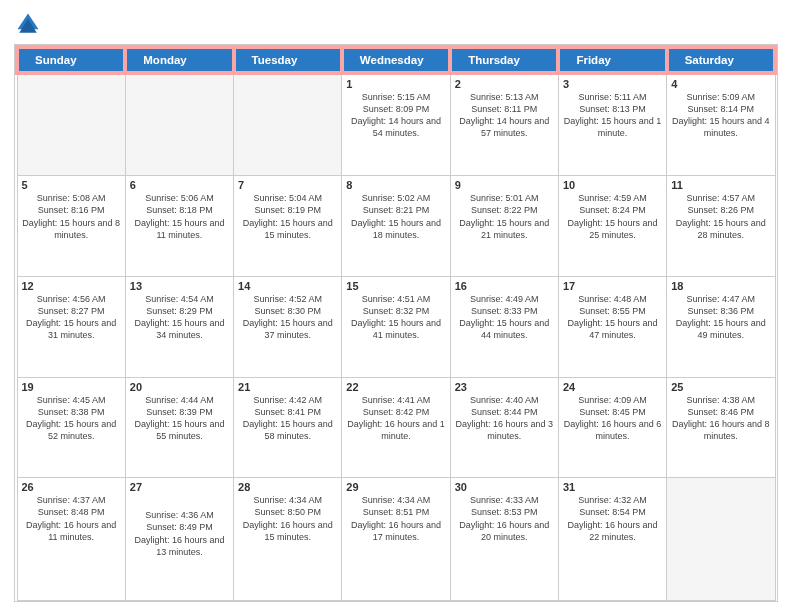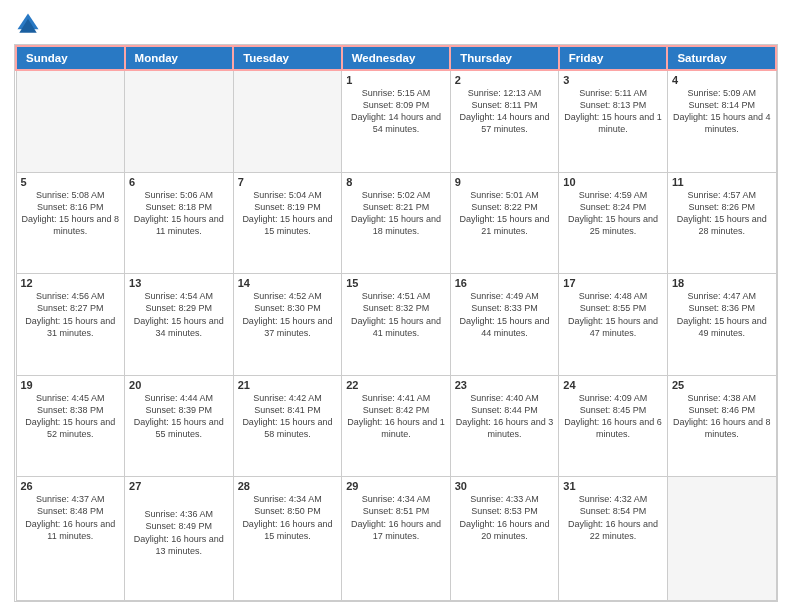--- a/index.html
+++ b/index.html
@@ -70,23 +70,23 @@
       width: 100%;
       height: 100%;
       border-collapse: collapse;
       table-layout: fixed;
     }
     .calendar thead tr th {
       background-color: #2979c4;
       color: #fff;
       font-size: 11.5px;
       font-weight: bold;
-      padding: 5px 9px;
+      padding: 5px 16px;
       text-align: left;
-      border: 2px solid #fca5a5;
+      border: 4px solid #fca5a5;
     }
     .calendar tbody tr td {
       border: 1px solid #ccc;
       vertical-align: top;
       padding: 3px 4px;
       font-size: 9.5px;
       color: #333;
       background: #fff;
       width: calc(100% / 7);
     }
@@ -146,21 +146,21 @@
             <td class="empty"></td>
             <td class="empty"></td>
             <td>
               <span class="day-num">1</span>
               <div class="day-info" style="white-space: pre-line;">Sunrise: 5:15 AM
 Sunset: 8:09 PM
 Daylight: 14 hours and 54 minutes.</div>
             </td>
             <td>
               <span class="day-num">2</span>
-              <div class="day-info" style="white-space: pre-line;">Sunrise: 12:13 AM
+              <div class="day-info" style="white-space: pre-line;">Sunrise: 5:13 AM
 Sunset: 8:11 PM
 Daylight: 14 hours and 57 minutes.</div>
             </td>
             <td>
               <span class="day-num">3</span>
               <div class="day-info" style="white-space: pre-line;">Sunrise: 5:11 AM
 Sunset: 8:13 PM
 Daylight: 15 hours and 1 minute.</div>
             </td>
             <td>

